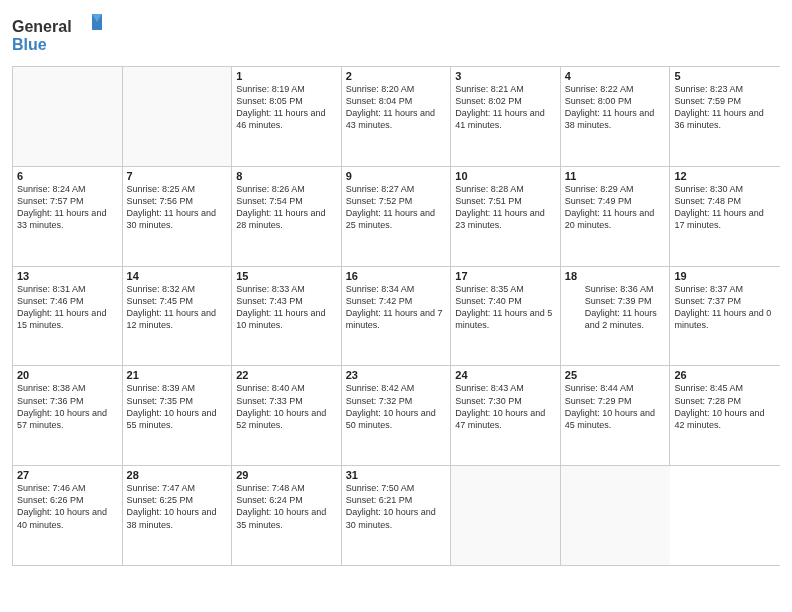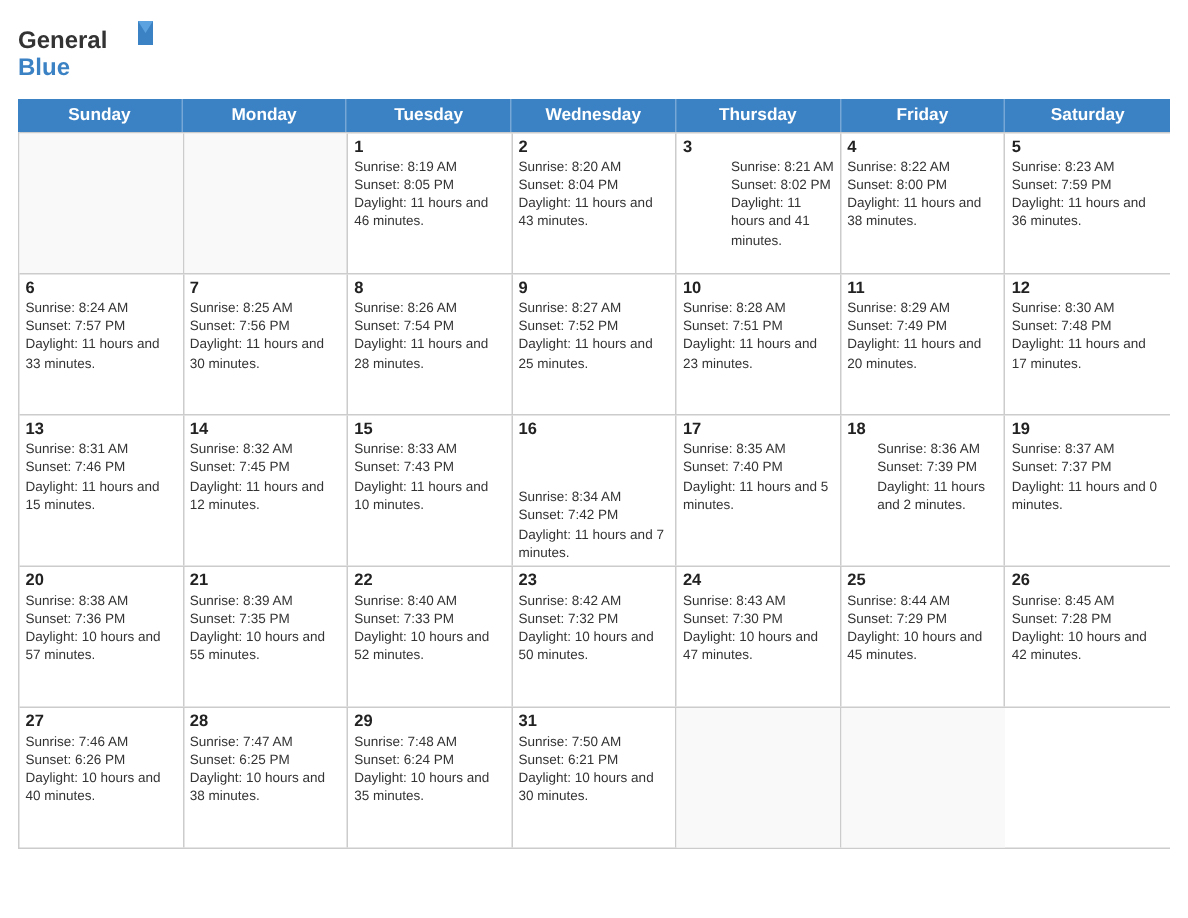--- a/index.html
+++ b/index.html
@@ -122,48 +122,39 @@
         </svg>
       </div>
     </div>
     <div class="title-block">
       <div class="month-title"></div>
       <div class="subtitle"></div>
     </div>
   </div>
 
   <div class="calendar">
-    <div class="cal-header">
-    <div class="cal-header-cell">Sunday</div>
-        <div class="cal-header-cell">Monday</div>
-        <div class="cal-header-cell">Tuesday</div>
-        <div class="cal-header-cell">Wednesday</div>
-        <div class="cal-header-cell">Thursday</div>
-        <div class="cal-header-cell">Friday</div>
-        <div class="cal-header-cell">Saturday</div>
-      </div>
     <div class="cal-body">
     <div class="cal-row">
           <div class="cal-cell empty"></div>
           <div class="cal-cell empty"></div>
           <div class="cal-cell">
             <div class="day-num">1</div>
             <div class="cell-info" style="white-space: pre-line;">Sunrise: 8:19 AM
 Sunset: 8:05 PM
 Daylight: 11 hours and 46 minutes.</div>
           </div>
           <div class="cal-cell">
             <div class="day-num">2</div>
             <div class="cell-info" style="white-space: pre-line;">Sunrise: 8:20 AM
 Sunset: 8:04 PM
 Daylight: 11 hours and 43 minutes.</div>
           </div>
           <div class="cal-cell">
             <div class="day-num">3</div>
-            <div class="cell-info" style="white-space: pre-line; margin-left: 32px;">Sunrise: 8:21 AM
+            <div class="cell-info" style="white-space: pre-line;">Sunrise: 8:21 AM
 Sunset: 8:02 PM
 Daylight: 11 hours and 41 minutes.</div>
           </div>
           <div class="cal-cell">
             <div class="day-num">4</div>
             <div class="cell-info" style="white-space: pre-line;">Sunrise: 8:22 AM
 Sunset: 8:00 PM
 Daylight: 11 hours and 38 minutes.</div>
           </div>
           <div class="cal-cell">
@@ -231,21 +222,21 @@
 Daylight: 11 hours and 12 minutes.</div>
           </div>
           <div class="cal-cell">
             <div class="day-num">15</div>
             <div class="cell-info" style="white-space: pre-line;">Sunrise: 8:33 AM
 Sunset: 7:43 PM
 Daylight: 11 hours and 10 minutes.</div>
           </div>
           <div class="cal-cell">
             <div class="day-num">16</div>
-            <div class="cell-info" style="white-space: pre-line; margin-top: 32px;">Sunrise: 8:34 AM
+            <div class="cell-info" style="white-space: pre-line;">Sunrise: 8:34 AM
 Sunset: 7:42 PM
 Daylight: 11 hours and 7 minutes.</div>
           </div>
           <div class="cal-cell">
             <div class="day-num">17</div>
             <div class="cell-info" style="white-space: pre-line;">Sunrise: 8:35 AM
 Sunset: 7:40 PM
 Daylight: 11 hours and 5 minutes.</div>
           </div>
           <div class="cal-cell">

